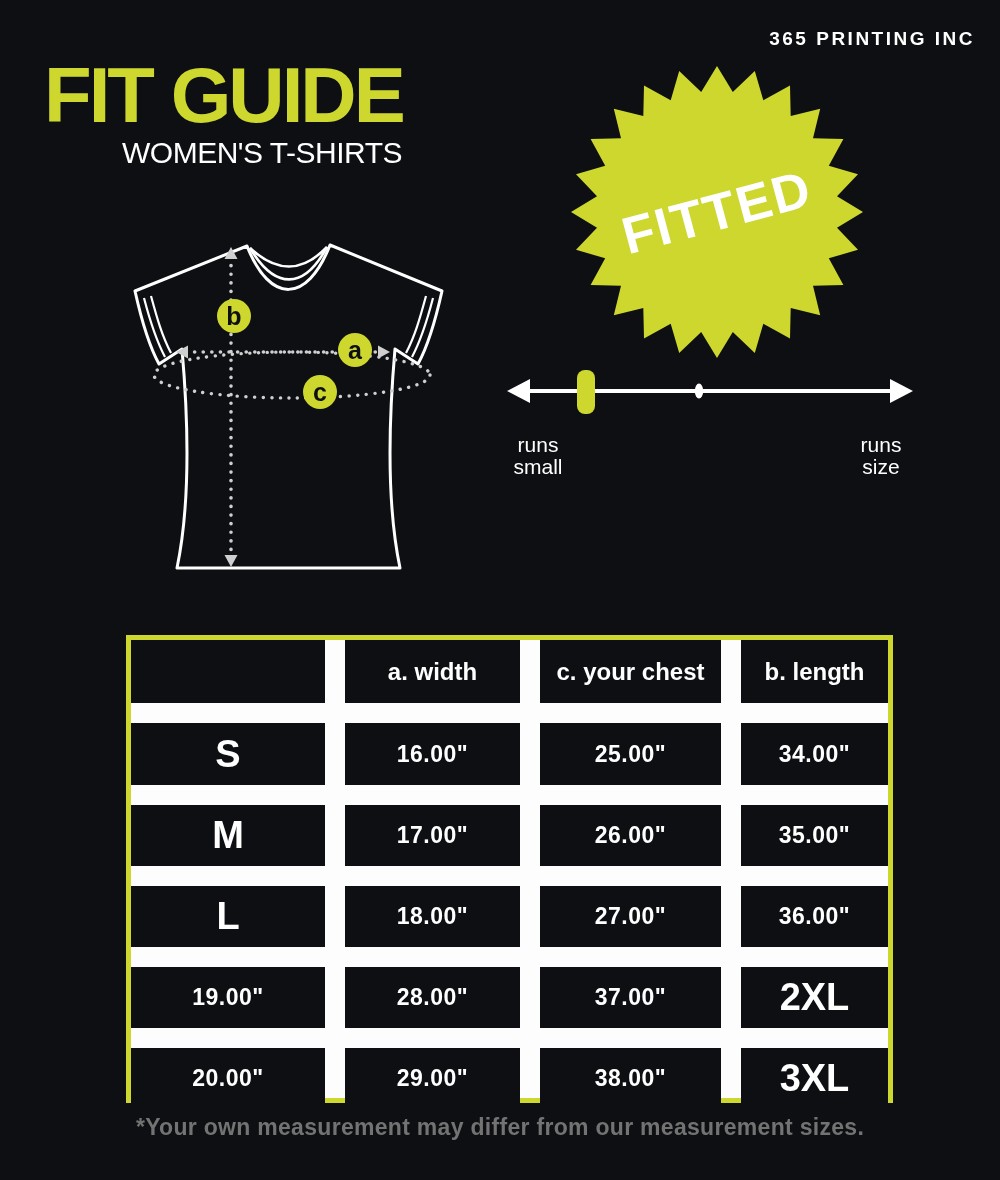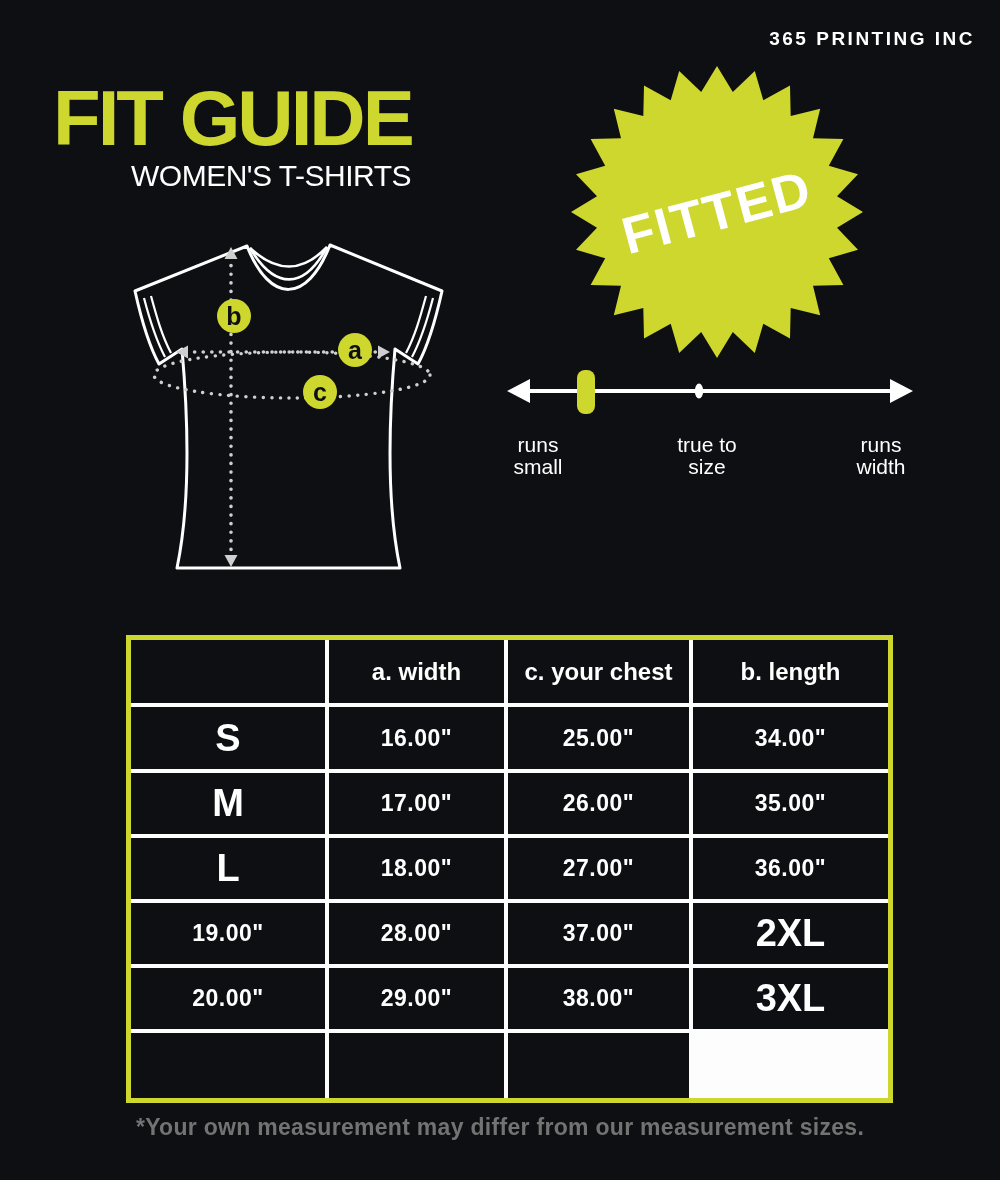--- a/index.html
+++ b/index.html
@@ -7,21 +7,21 @@
   .canvas {
     position:relative; width:1000px; height:1180px;
     background:#0d0f12; overflow:hidden; color:#fff;
   }
   
   .company {
     position:absolute; top:28px; right:25px;
     font-size:19px; font-weight:bold; letter-spacing:2.5px; color:#fff;
   }
   
-  .title-block { position:absolute; left:53px; top:56px; width:358px;margin-top:23px; }
+  .title-block { position:absolute; left:44px; top:56px; width:358px; }
   .title-main {
     font-size:78px; font-weight:bold; letter-spacing:-3px;
     color:#cdd72e; line-height:1.0; white-space:nowrap;
   }
   .title-sub {
     margin-top:2px; text-align:right;
     font-size:30px; font-weight:normal; letter-spacing:-0.5px; color:#fff;
   }
   
   .shirt { position:absolute; left:128px; top:226px; }
@@ -36,21 +36,21 @@
   .scale-label span { display:block; }
   .lbl-small  { left:483px; width:110px; }
   .lbl-true   { left:645px; width:124px; }
   .lbl-large  { left:821px; width:120px; }
   
   .size-table {
     position:absolute; left:126px; top:635px; width:767px; height:468px;
     display:grid;
     grid-template-columns:194px 175px 181px 1fr;
     grid-template-rows:63px 62px 61px 61px 61px 61px 1fr;
-    gap:4px; background:#fdfdfd;
+    gap:20px; background:#fdfdfd;
     border:5px solid #cdd72e;
   }
   .size-table > div {
     background:#0d0f12; display:flex; align-items:center; justify-content:center;
     color:#fff; font-weight:bold;
   }
   .cell-head { font-size:24px; }
   .cell-size { font-size:38px; }
   .cell-val  { font-size:23px; letter-spacing:0.5px; }
   
@@ -111,27 +111,23 @@
     <line x1="24" y1="23" x2="396" y2="23" stroke="#ffffff" stroke-width="4"></line>
     <polygon points="7,23 30,11 30,35" fill="#ffffff"></polygon>
     <polygon points="413,23 390,11 390,35" fill="#ffffff"></polygon>
     <rect x="77" y="2" width="18" height="44" rx="8" fill="#cdd72e"></rect>
     <ellipse cx="199" cy="23" rx="4.2" ry="7.5" fill="#ffffff"></ellipse>
   </svg>
   <div class="scale-label lbl-small">
     <span>runs</span>
     <span>small</span>
   </div>
-  <div class="scale-label lbl-true">
-    <span>true to</span>
-    <span>size</span>
-  </div>
   <div class="scale-label lbl-large">
     <span>runs</span>
-    <span>width</span>
+    <span>size</span>
   </div>
 
   <div class="size-table">
     <div class="cell-head"></div>
     <div class="cell-head">a. width</div>
     <div class="cell-head">c. your chest</div>
     <div class="cell-head">b. length</div>
 
     <div class="cell-size">S</div>
     <div class="cell-val">16.00"</div>

